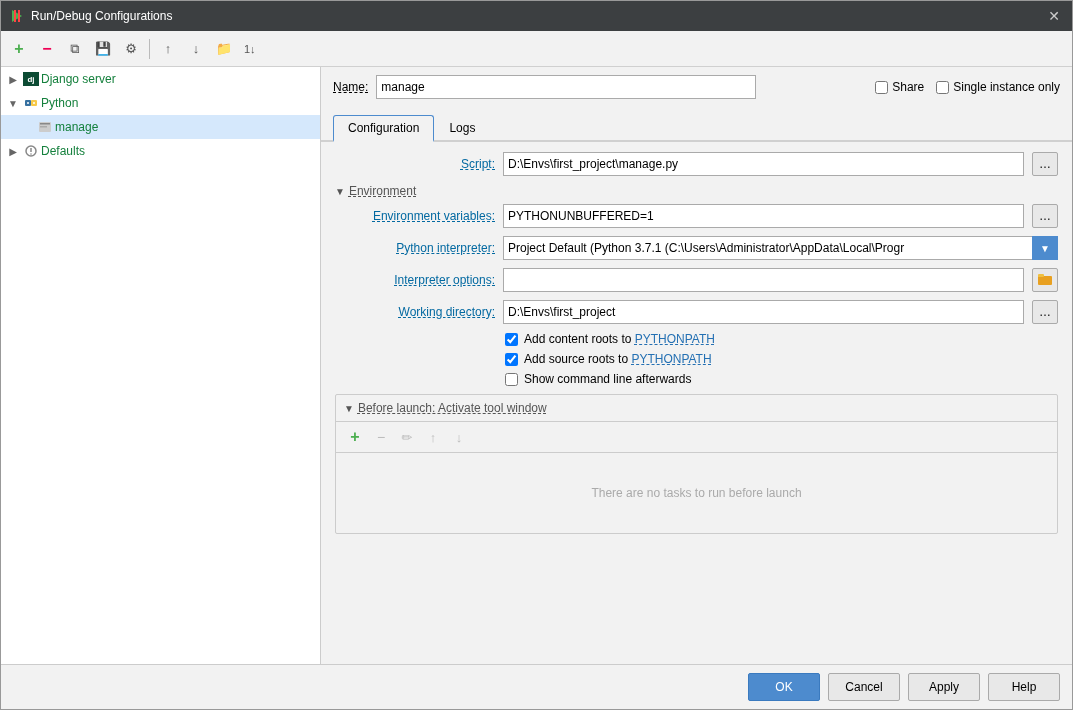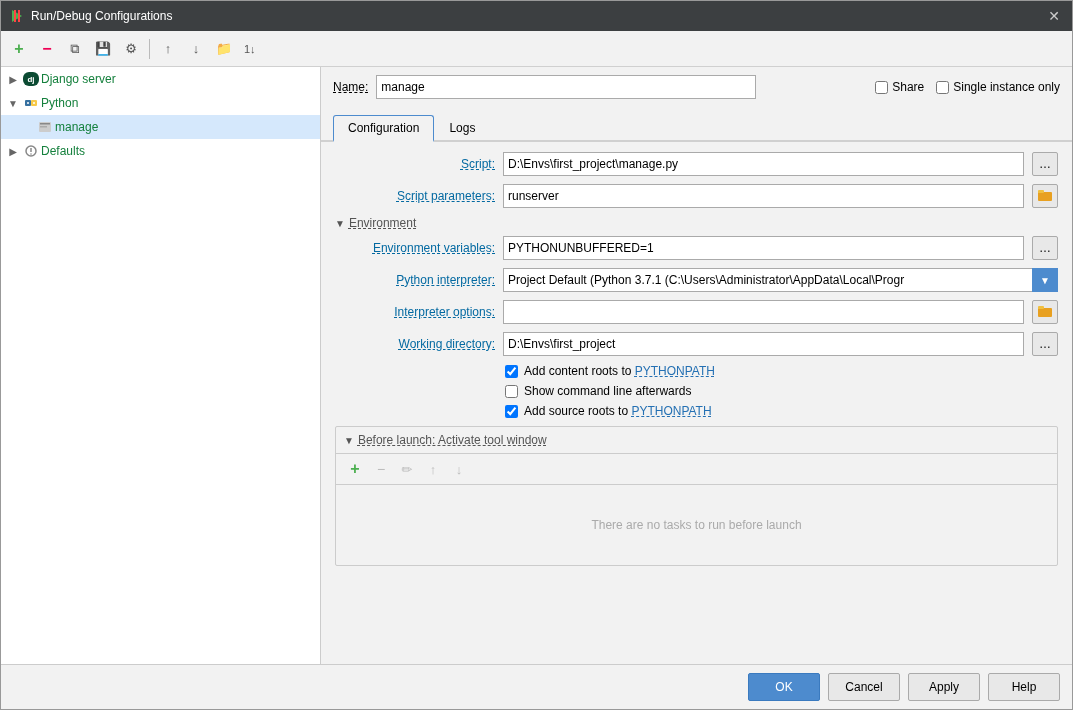--- a/index.html
+++ b/index.html
@@ -411,21 +411,21 @@
       background: #4d8bce;
       color: #fff;
       border-color: #3a7abf;
     }
 
     
     .django-icon {
       width: 24px;
       height: 14px;
       background: #0c4b33;
-      border-radius: 6px;
+      border-radius: 0;
       display: inline-flex;
       align-items: center;
       justify-content: center;
       color: #fff;
       font-size: 8px;
       font-weight: bold;
     }
   </style>
 </head>
 <body>
@@ -557,32 +557,20 @@
       <div class="config-body">
 
         <div class="form-row">
           <span class="form-label">Script:</span>
           <input type="text" class="form-input" value="D:\Envs\first_project\manage.py" style="">
           <button class="form-btn" title="Browse">
             <span>…</span>
           </button>
         </div>
 
-        <div class="form-row">
-          <span class="form-label">Script parameters:</span>
-          <input type="text" class="form-input" value="runserver" style="">
-          <button class="form-btn" title="Browse">
-            <span>
-              <svg width="14" height="12" viewBox="0 0 14 12">
-                <rect x="0" y="3" width="14" height="9" rx="1" fill="#e8a020"></rect>
-                <rect x="0" y="1" width="6" height="3" rx="1" fill="#f0c040"></rect>
-              </svg>
-            </span>
-          </button>
-        </div>
 
         <div class="section-header">
           <span class="section-arrow">▼</span>
           <span class="section-title">Environment</span>
         </div>
 
         <div class="form-row">
           <span class="form-label">Environment variables:</span>
           <input type="text" class="form-input" value="PYTHONUNBUFFERED=1" style="">
           <button class="form-btn" title="Edit">
@@ -622,29 +610,29 @@
         </div>
 
         <div class="checkbox-row">
           <input type="checkbox" id="cb1" checked="" style="">
           <label for="cb1">
             <span>Add content roots to </span><span class="blue">PYTHONPATH</span>
           </label>
         </div>
 
         <div class="checkbox-row">
-          <input type="checkbox" id="cb3" style="">
-          <label for="cb3">Show command line afterwards</label>
-        </div>
-
-        <div class="checkbox-row">
           <input type="checkbox" id="cb2" checked="" style="">
           <label for="cb2">
             <span>Add source roots to </span><span class="blue">PYTHONPATH</span>
           </label>
+        </div>
+
+        <div class="checkbox-row">
+          <input type="checkbox" id="cb3" style="">
+          <label for="cb3">Show command line afterwards</label>
         </div>
 
         <div class="before-launch-section">
           <div class="before-launch-header">
             <span class="section-arrow">▼</span>
             <span class="section-title">Before launch: Activate tool window</span>
           </div>
           <div class="before-launch-toolbar">
             <button class="bl-btn" title="Add">
               <span style="color:#4CAF50;font-size:16px;font-weight:bold;">+</span>

